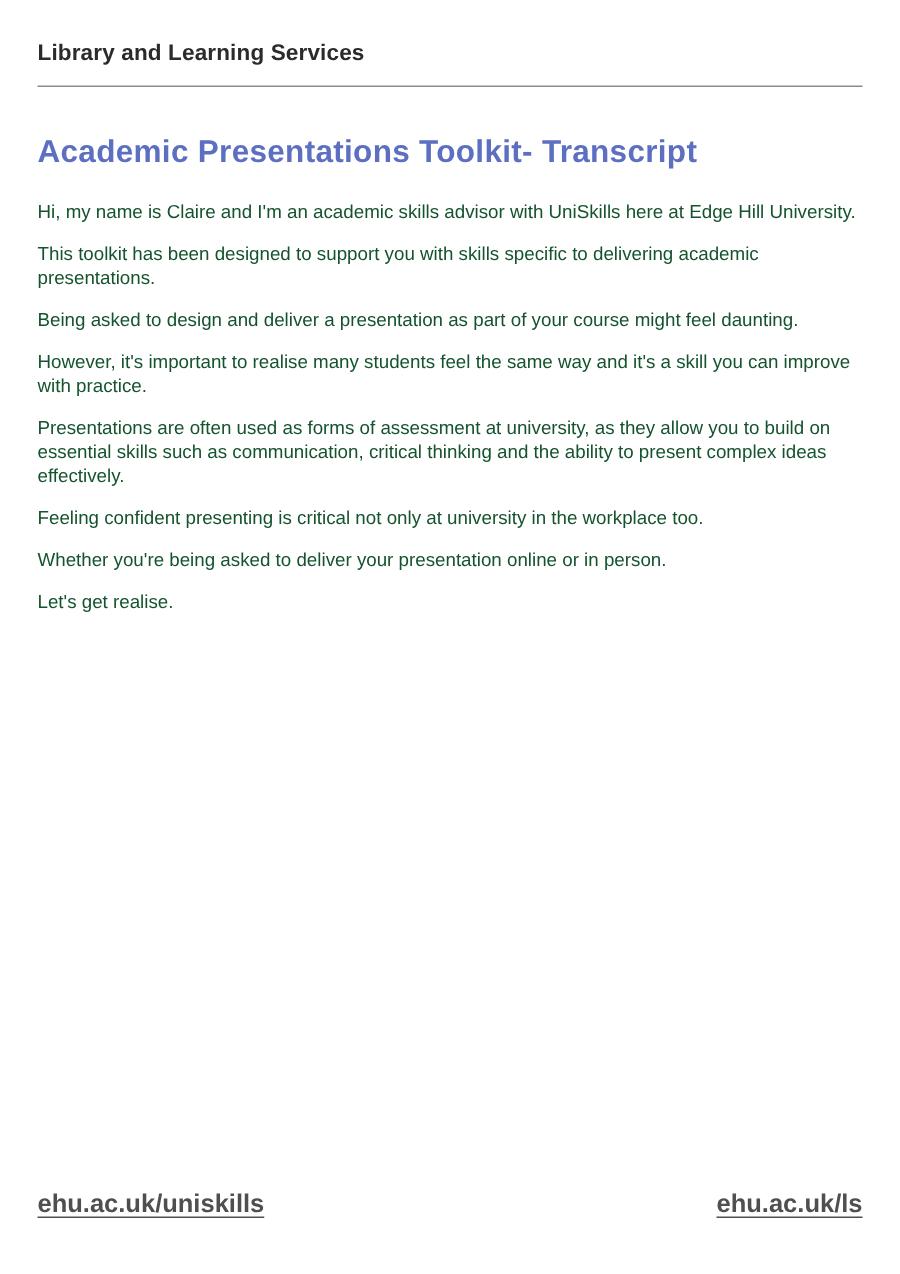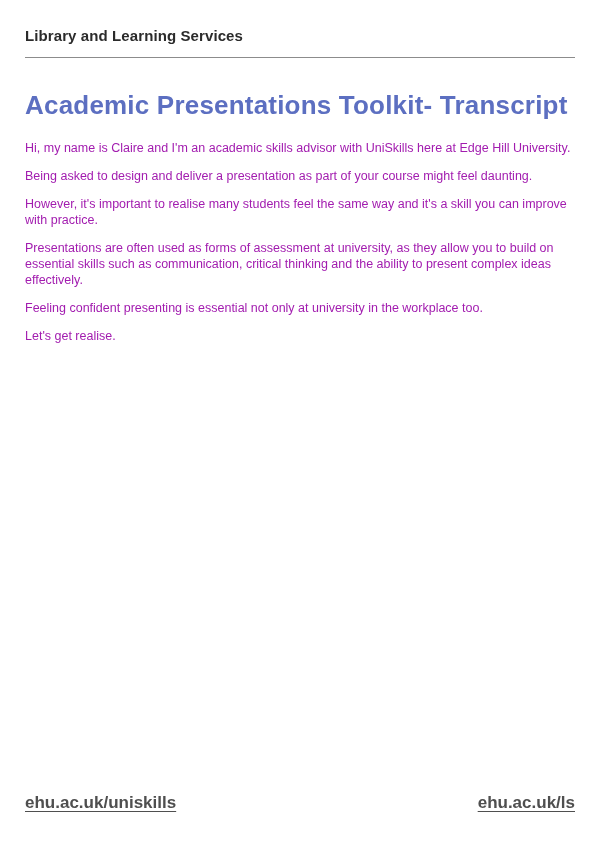--- a/index.html
+++ b/index.html
@@ -25,33 +25,33 @@
     color: #2b2b2b;
     letter-spacing: 0.1px;
     margin: 0;
   }
   .doc-divider {
     border: none;
     border-top: 1.5px solid #8c8c8c;
     margin: 13px 0 0 0;
   }
   .doc-title {
-    font-size: 26px;
+    font-size: 21px;
     font-weight: bold;
     color: #5c6fc1;
     margin: 32px 0 0 0;
     letter-spacing: 0.2px;
   }
   .doc-body {
     margin-top: 19px;
   }
   .doc-body p {
     font-size: 12.5px;
     line-height: 16px;
-    color: #a21caf;
+    color: #14532d;
     margin: 0 0 12px 0;
   }
   .doc-footer {
     position: absolute;
     left: 25px;
     right: 25px;
     bottom: 36px;
     display: flex;
     justify-content: space-between;
     align-items: center;
@@ -73,24 +73,26 @@
 
     <header>
       <div class="doc-header-title">Library and Learning Services</div>
       <hr class="doc-divider">
     </header>
 
     <h1 class="doc-title">Academic Presentations Toolkit- Transcript</h1>
 
     <div class="doc-body">
       <p>Hi, my name is Claire and I'm an academic skills advisor with UniSkills here at Edge Hill University.</p>
+      <p>This toolkit has been designed to support you with skills specific to delivering academic presentations.</p>
       <p>Being asked to design and deliver a presentation as part of your course might feel daunting.</p>
       <p>However, it's important to realise many students feel the same way and it's a skill you can improve with practice.</p>
       <p>Presentations are often used as forms of assessment at university, as they allow you to build on essential skills such as communication, critical thinking and the ability to present complex ideas effectively.</p>
-      <p>Feeling confident presenting is essential not only at university in the workplace too.</p>
+      <p>Feeling confident presenting is critical not only at university in the workplace too.</p>
+      <p>Whether you're being asked to deliver your presentation online or in person.</p>
       <p>Let's get realise.</p>
     </div>
 
   </div>
 
   <footer class="doc-footer">
     <a>ehu.ac.uk/uniskills</a>
     <a>ehu.ac.uk/ls</a>
   </footer>
 </div>

